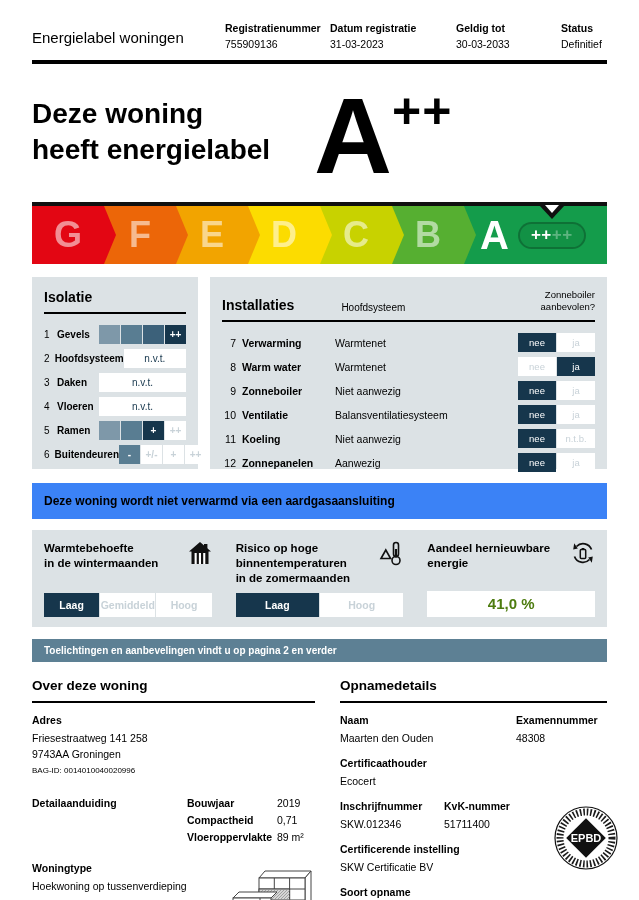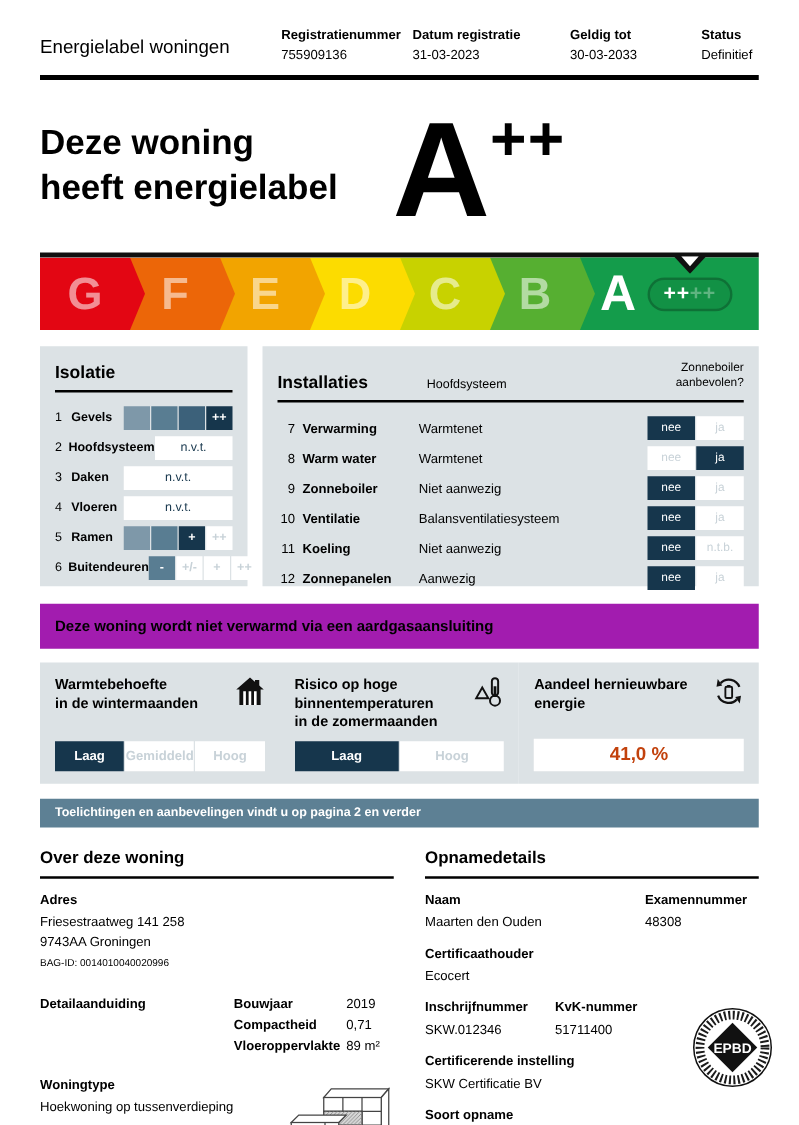--- a/index.html
+++ b/index.html
@@ -62,32 +62,32 @@
   .inst-row { display:flex; align-items:center; height:19px; margin-bottom:5px; font-size:10.5px; }
   .inst-num { width:14px; text-align:right; }
   .inst-label { font-weight:bold; margin-left:6px; width:93px; }
   .inst-system { flex:1; }
   .togs { display:flex; gap:1px; }
   .tog { width:38px; height:19px; line-height:19px; text-align:center; font-size:9.5px; font-weight:normal; }
   .tog.on  { background:#16364c; color:#fff; }
   .tog.off { background:#fff; color:#c8d2d8; }
 
   
-  .gas { margin:14px 32px 0 32px; background:#a21caf; padding:11px 12px; font-size:12px; font-weight:bold; }
+  .gas { margin:14px 32px 0 32px; background:#3b82f6; padding:11px 12px; font-size:12px; font-weight:bold; }
 
   
   .boxes { display:flex; gap:0; margin:11px 32px 0 32px; }
   .box { position:relative; flex:1; background:#dce2e5; height:97px; padding:11px 12px; }
   .box-title { font-size:11.5px; font-weight:bold; line-height:15px; padding-right:30px; }
   .box-icon { position:absolute; top:10px; right:11px; }
   .box-control { position:absolute; left:12px; right:12px; bottom:10px; display:flex; gap:1px; }
   .opt { flex:1; height:24px; line-height:24px; text-align:center; font-size:10.5px; font-weight:bold; background:#fff; color:#c8d2d8; }
   .opt.on { background:#16364c; color:#fff; }
   .value-box { position:absolute; left:12px; right:12px; bottom:10px; height:26px; line-height:26px; background:#fff;
-               text-align:center; font-size:15px; font-weight:bold; color:#c2410c; }
+               text-align:center; font-size:15px; font-weight:bold; color:#4d7c0f; }
 
   
   .note { margin:12px 32px 0 32px; background:#5d8094; color:#fff; font-size:10px; font-weight:bold; padding:6px 12px; }
 
   
   .details { display:flex; gap:25px; margin:16px 32px 0 32px; }
   .col-l { width:283px; }
   .col-r { flex:1; }
   .sec-title { font-size:13.5px; font-weight:bold; border-bottom:2px solid #000; padding-bottom:8px; }
   .lab-s { font-size:10.5px; font-weight:bold; margin-top:11px; }

